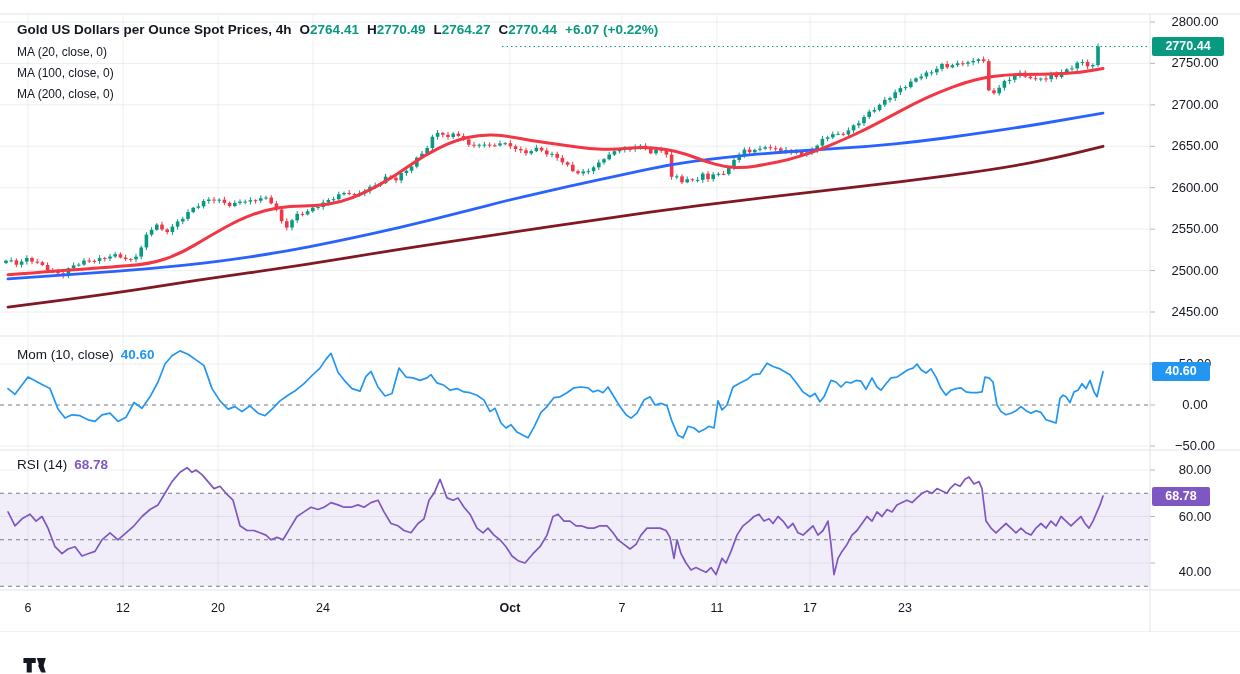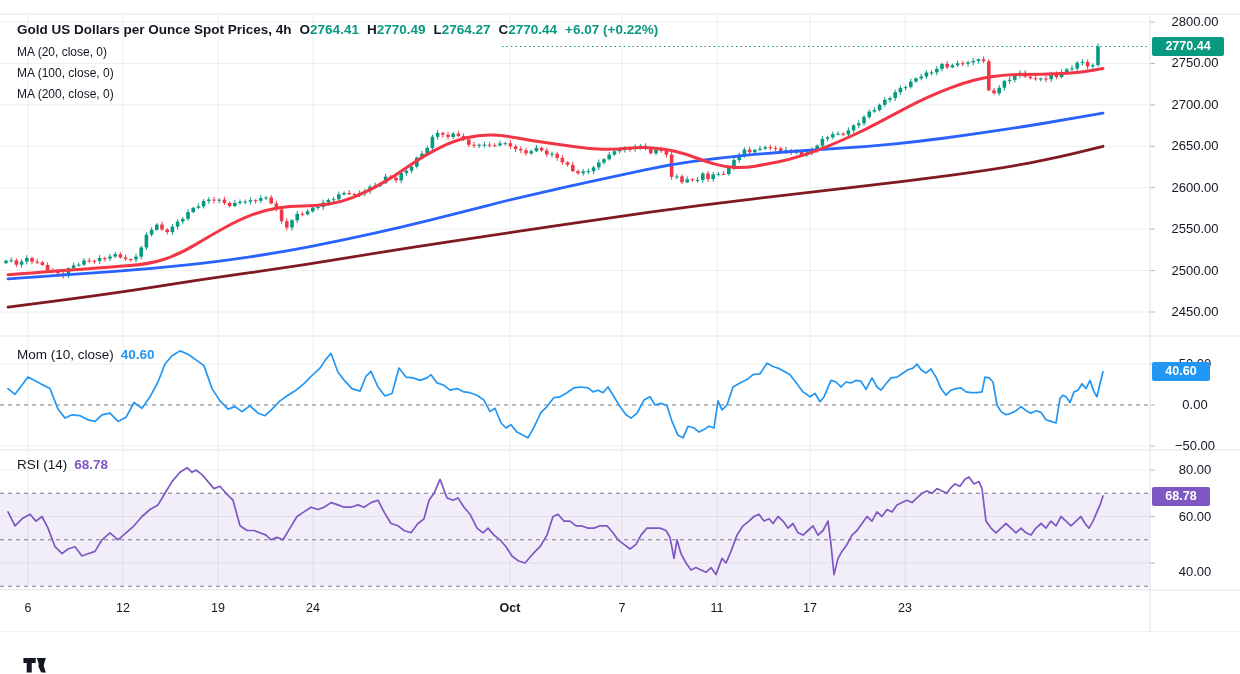--- a/index.html
+++ b/index.html
@@ -554,22 +554,22 @@
       <div class="axis-label" style="top: 262.571px;">2500.00</div>
       <div class="axis-label" style="top: 304px;">2450.00</div>
       <div class="axis-label" style="top: 356px;">50.00</div>
       <div class="axis-label" style="top: 397px;">0.00</div>
       <div class="axis-label" style="top: 438px;">−50.00</div>
       <div class="axis-label" style="top: 462px;">80.00</div>
       <div class="axis-label" style="top: 508.5px;">60.00</div>
       <div class="axis-label" style="top: 532px; margin-top: 32px;">40.00</div>
       <div class="time-label" style="left: 28px;">6</div>
       <div class="time-label" style="left: 123px;">12</div>
-      <div class="time-label" style="left: 218px;">19</div>
-      <div class="time-label" style="left: 313px;">24</div>
+      <div class="time-label" style="left: 218px;">20</div>
+      <div class="time-label" style="left: 323px;">24</div>
       <div class="time-label bold" style="left: 510px;">Oct</div>
       <div class="time-label" style="left: 622px;">7</div>
       <div class="time-label" style="left: 717px;">11</div>
       <div class="time-label" style="left: 810px;">17</div>
       <div class="time-label" style="left: 905px;">23</div>
     </div>
 
   <div class="badge" id="price-badge" style="width: 72px; background: rgb(8, 153, 129); left: 1152px; top: 36.9926px;">2770.44</div>
   <div class="badge" id="mom-badge" style="width: 58px; background: rgb(33, 150, 243); left: 1152px; top: 362.208px;">40.60</div>
   <div class="badge" id="rsi-badge" style="width: 58px; background: rgb(126, 87, 194); left: 1152px; top: 486.587px;">68.78</div>

